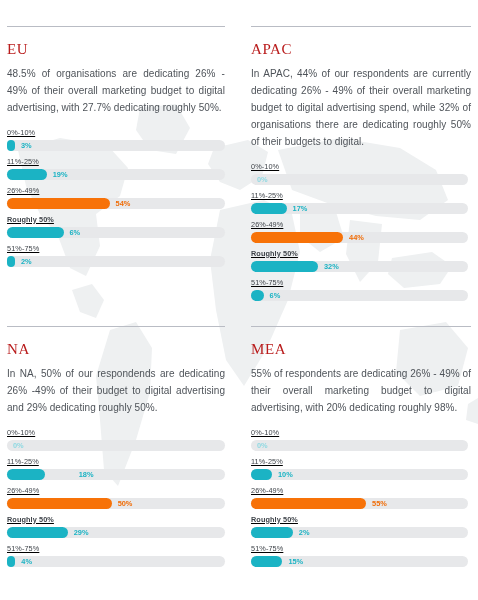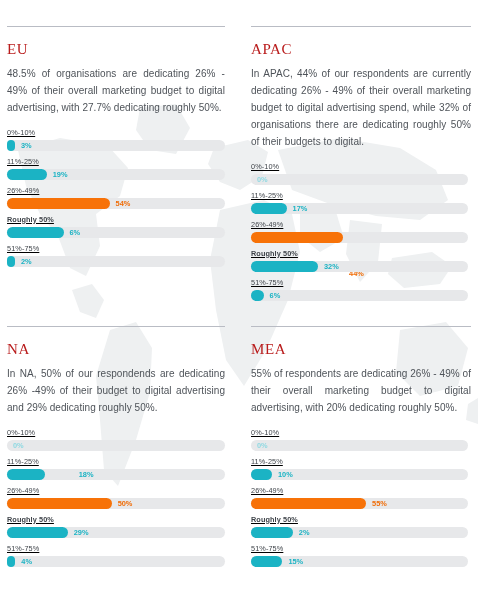--- a/index.html
+++ b/index.html
@@ -205,21 +205,21 @@
           <div class="bar-label">11%-25%</div>
           <div class="track">
             <div class="fill" style="width: 35.5776px;"></div>
             <div class="value" style="left: 41.5776px;">17%</div>
           </div>
         </div>
         <div class="bar-row">
           <div class="bar-label">26%-49%</div>
           <div class="track">
             <div class="fill orange" style="width: 92.0832px;"></div>
-            <div class="value orange" style="left: 98.0832px; margin-top: 36px;">44%</div>
+            <div class="value orange" style="left: 98.0832px;">44%</div>
           </div>
         </div>
         <div class="bar-row">
           <div class="bar-label bold">Roughly 50%</div>
           <div class="track">
             <div class="fill" style="width: 66.9696px;"></div>
             <div class="value" style="left: 72.9696px;">32%</div>
           </div>
         </div>
         <div class="bar-row">
@@ -269,21 +269,21 @@
           <div class="track">
             <div class="fill" style="width: 8.3712px;"></div>
             <div class="value" style="left: 14.3712px;">4%</div>
           </div>
         </div>
       </div>
     </div>
     <div class="panel right">
       <div class="rule"></div>
       <div class="region-title">MEA</div>
-      <p class="blurb">55% of respondents are dedicating 26% - 49% of their overall marketing budget to digital advertising, with 20% dedicating roughly 50%.</p>
+      <p class="blurb">55% of respondents are dedicating 26% - 49% of their overall marketing budget to digital advertising, with 20% dedicating roughly 98%.</p>
       <div class="bars">
         <div class="bar-row">
           <div class="bar-label">0%-10%</div>
           <div class="track">
             <div class="fill zero" style="width: 0px;"></div>
             <div class="value pale" style="left: 6px;">0%</div>
           </div>
         </div>
         <div class="bar-row">
           <div class="bar-label">11%-25%</div>

